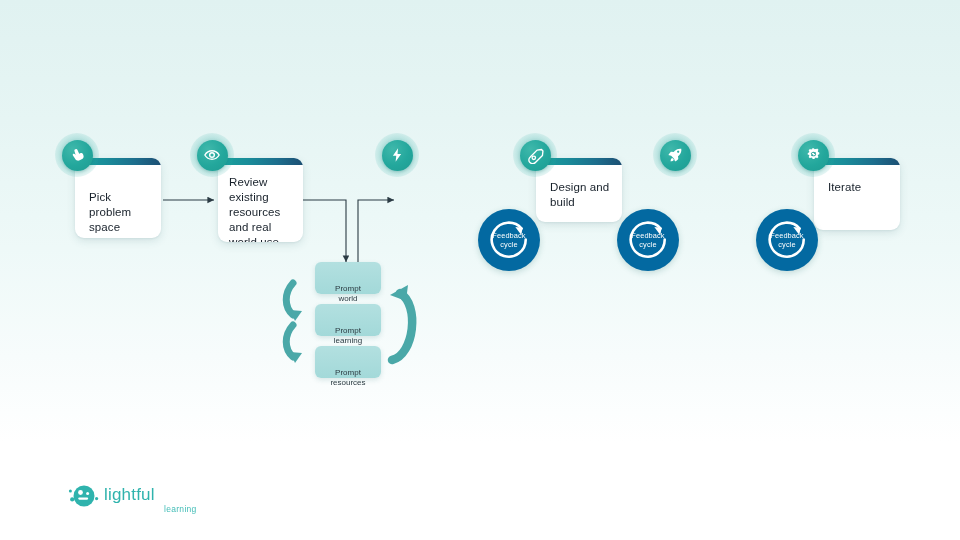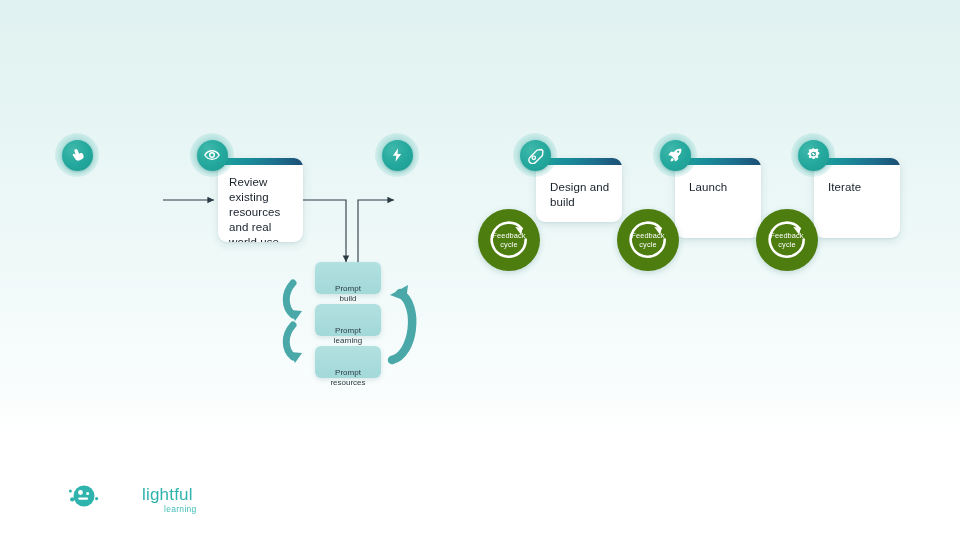--- a/index.html
+++ b/index.html
@@ -47,21 +47,21 @@
     box-shadow:0 1px 3px rgba(20,100,95,.25);
   }
   .badge svg{display:block;}
 
   
   .conn{position:absolute;}
 
   
   .fcycle{
     position:absolute;width:62px;height:62px;border-radius:50%;
-    background:#4d7c0f;
+    background:#0369a1;
     display:flex;align-items:center;justify-content:center;
     box-shadow:0 2px 6px rgba(30,110,105,.22);
     z-index:6;
   }
   .fcycle .ftext{
     position:relative;z-index:3;text-align:center;color:#fff;
     font-size:7.4px;line-height:9.4px;letter-spacing:.1px;
   }
   .fcycle svg{position:absolute;left:0;top:0;}
 
@@ -74,21 +74,21 @@
     z-index:4;
   }
   .pbox span{
     text-align:center;font-size:8px;line-height:10.5px;color:#2b3b42;margin-top:32px;
   }
 
   
   #logo{position:absolute;left:66px;top:482px;width:160px;height:40px;}
   #logo .word{
     position:absolute;left:38px;top:3px;
-    font-size:17px;color:#2fb3ad;letter-spacing:.2px;margin-left:38px;
+    font-size:17px;color:#2fb3ad;letter-spacing:.2px;
   }
   #logo .sub{
     position:absolute;left:70px;top:22px;
     font-size:8.5px;color:#43bdb7;letter-spacing:.3px;margin-left:28px;
   }
   #logo .mark{position:absolute;left:0;top:0;}
 </style>
 </head>
 <body>
 
@@ -101,20 +101,24 @@
       </marker>
     </defs>
 
     <line x1="163" y1="200" x2="214" y2="200" stroke="#2b3b44" stroke-width="1.1" marker-end="url(#arw)"></line>
 
     <path d="M303,200 L346,200 L346,262" fill="none" stroke="#2b3b44" stroke-width="1.1" marker-end="url(#arw)"></path>
 
     <path d="M358,268 L358,200 L394,200" fill="none" stroke="#2b3b44" stroke-width="1.1" marker-end="url(#arw)"></path>
   </svg>
 
+  <div class="card" style="left:75px;top:158px;width:86px;height:80px;">
+    <div class="topbar"></div>
+    <div class="label" style="top:32px;">Pick problem space</div>
+  </div>
   <div class="badge" style="left:55px;top:133px;">
     <div class="glow"></div>
     <div class="disc">
       <svg width="17" height="17" viewBox="0 0 24 24">
         <path fill="#ffffff" d="M9.5 3.2c.9-.5 1.9-.1 2.3.8l2.6 5.4 1.5-.7c1.6-.7 3.3.1 3.9 1.6l.6 1.6c.7 1.9-.1 4-1.9 5l-3.4 1.8c-2.1 1.1-4.7.5-6-1.5L5.6 12c-.5-.8-.3-1.8.5-2.3.8-.5 1.8-.2 2.3.5l1 1.5-1.7-6c-.3-1 .2-2 1.1-2.4l.7-.1z"></path>
       </svg>
     </div>
   </div>
 
   <div class="card" style="left:218px;top:158px;width:85px;height:84px;">
@@ -147,35 +151,31 @@
   <div class="badge" style="left:513px;top:133px;">
     <div class="glow"></div>
     <div class="disc">
       <svg width="17" height="17" viewBox="0 0 24 24">
         <path fill="none" stroke="#ffffff" stroke-width="1.9" stroke-linejoin="round" d="M20.5 3.5 14.2 4.4 4.6 14a5.4 5.4 0 1 0 7.6 7.6l9.6-9.6.7-6.3-2-2.2z"></path>
         <circle cx="9.6" cy="15.3" r="2.4" fill="none" stroke="#ffffff" stroke-width="1.9"></circle>
       </svg>
     </div>
   </div>
 
-  <div class="card" style="left:675px;top:158px;width:86px;height:80px;">
-    <div class="topbar"></div>
-    <div class="label" style="top:22px;">Launch</div>
-  </div>
   <div class="badge" style="left:653px;top:133px;">
     <div class="glow"></div>
     <div class="disc">
       <svg width="16" height="16" viewBox="0 0 24 24">
         <path fill="#ffffff" d="M21.4 2.6c-3.6-.6-7.1.6-9.6 3.1L10 7.5l-3.2-.4c-.6-.1-1.2.1-1.6.6L2.7 10.7c-.5.6-.2 1.5.5 1.7l3 .9 4.5 4.5.9 3c.2.7 1.1 1 1.7.5l3-2.5c.5-.4.7-1 .6-1.6l-.4-3.2 1.8-1.8c2.5-2.5 3.7-6 3.1-9.6zM15.6 8.4a1.7 1.7 0 1 1 2.4-2.4 1.7 1.7 0 0 1-2.4 2.4z"></path>
         <path fill="#ffffff" d="M6.6 17.4c-1 1-1.3 4.2-1.3 4.2s3.2-.3 4.2-1.3c.8-.8.8-1.9 0-2.7-.8-.9-2-.9-2.9-.2z"></path>
       </svg>
     </div>
   </div>
 
-  <div class="card" style="left:814px;top:158px;width:86px;height:80px;">
+  <div class="card" style="left:814px;top:158px;width:86px;height:72px;">
     <div class="topbar"></div>
     <div class="label" style="top:22px;">Iterate</div>
   </div>
   <div class="badge" style="left:791px;top:133px;">
     <div class="glow"></div>
     <div class="disc">
       <svg width="17" height="17" viewBox="0 0 24 24">
         <path fill="#ffffff" d="M12 1.8 14 3c.5-.1 1-.1 1.5 0l1.6-1 1.9 1.9-1 1.6c.2.5.3 1 .4 1.5l1.8.6v2.7l-1.8.6c-.1.5-.2 1-.4 1.5l1 1.6-1.9 1.9-1.6-1c-.5.2-1 .3-1.5.4l-.6 1.8H10.7l-.6-1.8c-.5-.1-1-.2-1.5-.4l-1.6 1-1.9-1.9 1-1.6c-.2-.5-.3-1-.4-1.5L3.9 11V8.3l1.8-.6c.1-.5.2-1 .4-1.5l-1-1.6 1.9-1.9 1.6 1c.5-.2 1-.3 1.5-.4l.6-1.8L12 1.8z"></path>
         <path fill="#2aa39a" d="M8.1 9.9a4 4 0 0 1 6.3-2.2l.9-.9v3h-3l1-1a2.7 2.7 0 0 0-4 1.4l-1.2-.3zM15.9 10.1a4 4 0 0 1-6.3 2.2l-.9.9v-3h3l-1 1a2.7 2.7 0 0 0 4-1.4l1.2.3z"></path>
       </svg>
@@ -229,21 +229,21 @@
 
     <g>
       <path d="M112 105 C134 100 140 50 120 38" fill="none" stroke="#4aa8a8" stroke-width="8.5" stroke-linecap="round"></path>
       <path d="M128 30 L126 46 L110 40 Z" fill="#4aa8a8"></path>
     </g>
   </svg>
 
   <div class="pbox" style="left:315px;top:262px;">
     <span>
       <span>Prompt</span><br>
-      <span>build</span>
+      <span>world</span>
     </span>
   </div>
 
   <div class="pbox" style="left:315px;top:304px;">
     <span>
       <span>Prompt</span><br>
       <span>learning</span>
     </span>
   </div>
 

